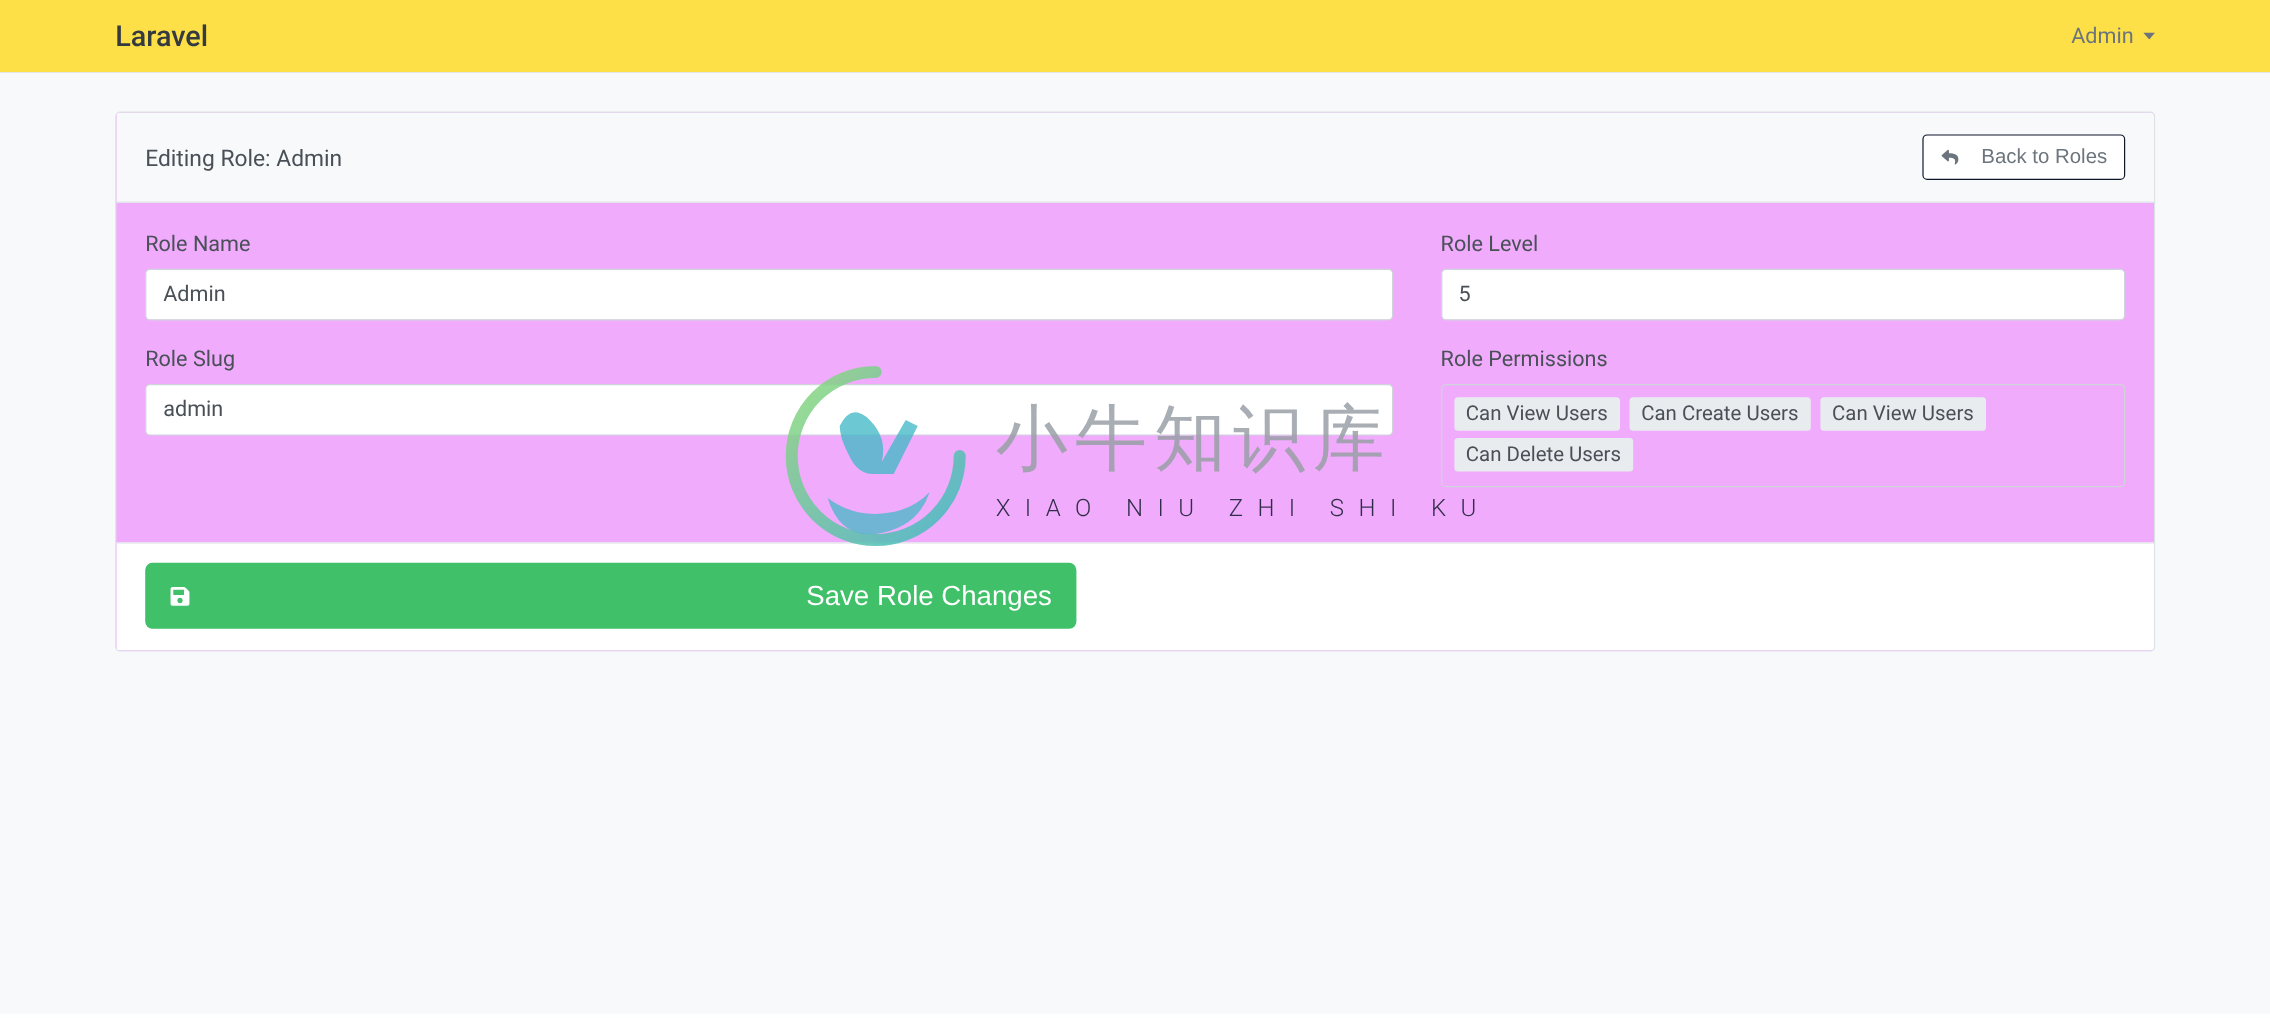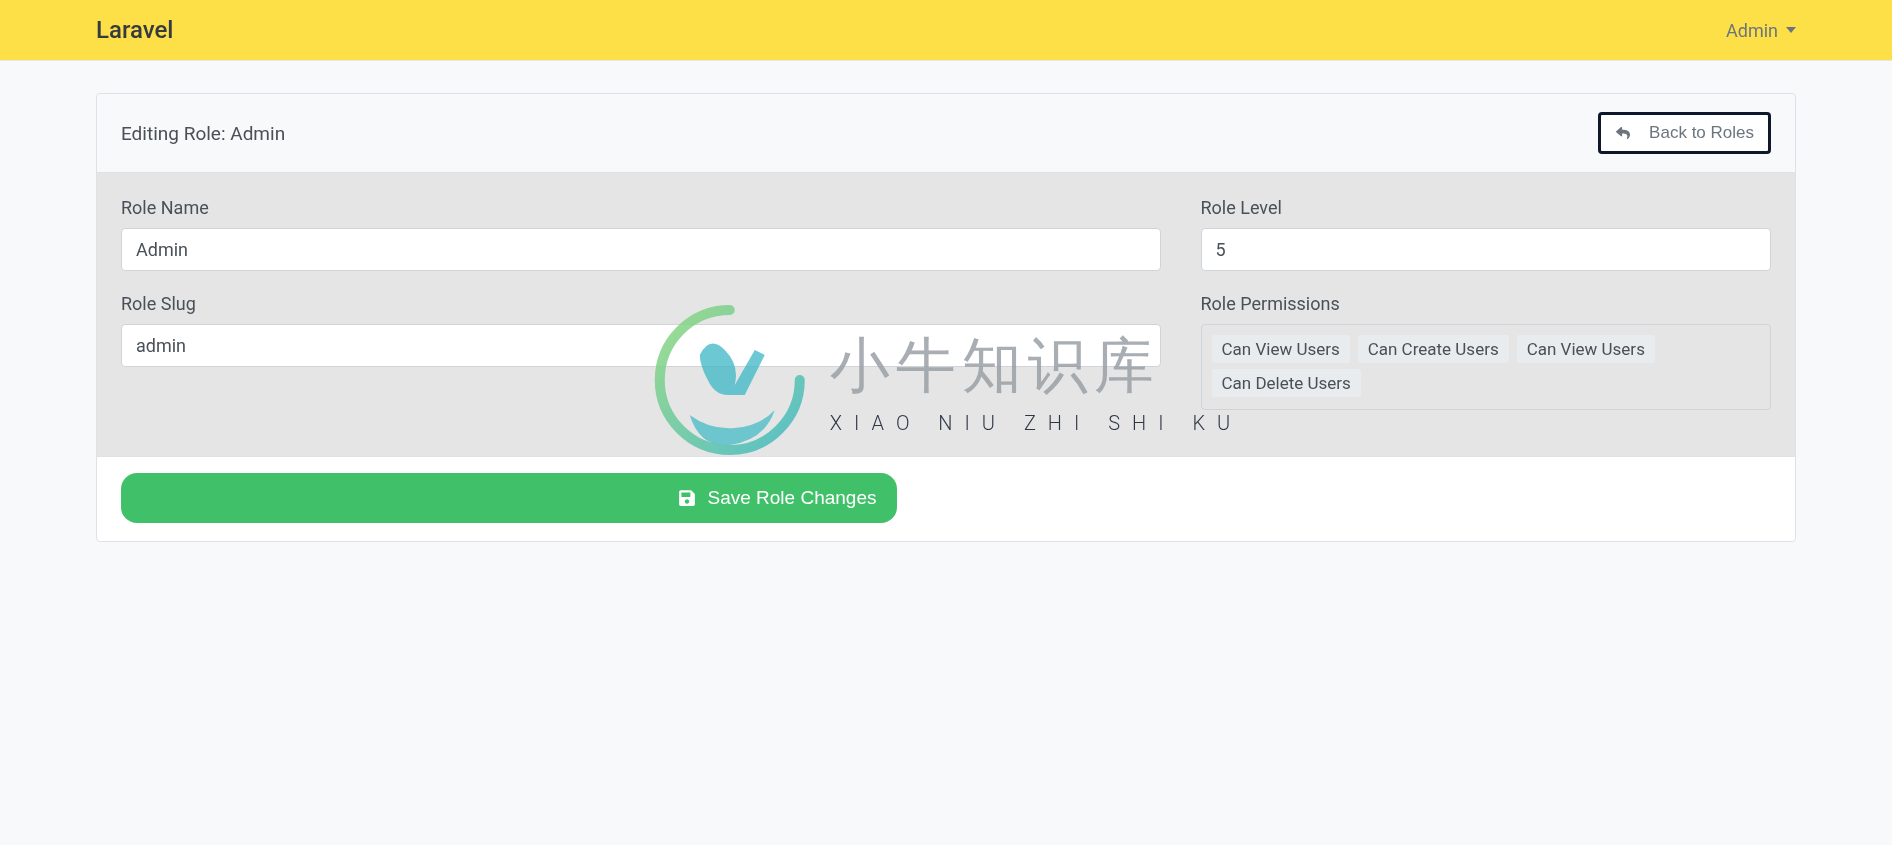--- a/index.html
+++ b/index.html
@@ -36,21 +36,21 @@
     .navbar-user svg {
       width: 10px;
       height: 6px;
     }
     .page-bg {
       background: #f8f9fa;
       padding: 32px 96px 64px;
       min-height: calc(100vh - 64px);
     }
     .card {
-      background: #e5e5e5;
+      background: #f0abfc;
       border: 1px solid #dee2e6;
       border-radius: 4px;
       overflow: hidden;
     }
     .card-header {
       display: flex;
       justify-content: space-between;
       align-items: center;
       padding: 18px 24px;
       background: #f8f9fa;
@@ -62,21 +62,21 @@
       font-weight: 400;
     }
     .card-header-title strong {
       font-weight: 400;
     }
     .btn-outline {
       display: inline-flex;
       align-items: center;
       gap: 18px;
       padding: 8px 14px;
-      border: 3px solid #0f172a;
+      border: 1px solid #0f172a;
       border-radius: 4px;
       background: #ffffff;
       color: #6c757d;
       font-size: 17px;
       cursor: pointer;
     }
     .btn-outline svg {
       width: 16px;
       height: 14px;
     }
@@ -134,29 +134,29 @@
       cursor: pointer;
     }
     .card-footer {
       padding: 16px 24px 18px;
       background: #ffffff;
       border-top: 1px solid #dee2e6;
     }
     .btn-success {
       display: inline-flex;
       align-items: center;
-      justify-content: flex-end;
+      justify-content: space-between;
       gap: 12px;
       width: 47%;
       padding: 14px 20px;
       background: #40c068;
       color: #ffffff;
       border: none;
-      border-radius: 16px;
-      font-size: 19px;
+      border-radius: 6px;
+      font-size: 23px;
       cursor: pointer;
     }
     .btn-success svg {
       width: 18px;
       height: 18px;
     }
     .watermark {
       position: absolute;
       left: 50%;
       top: 300px;

